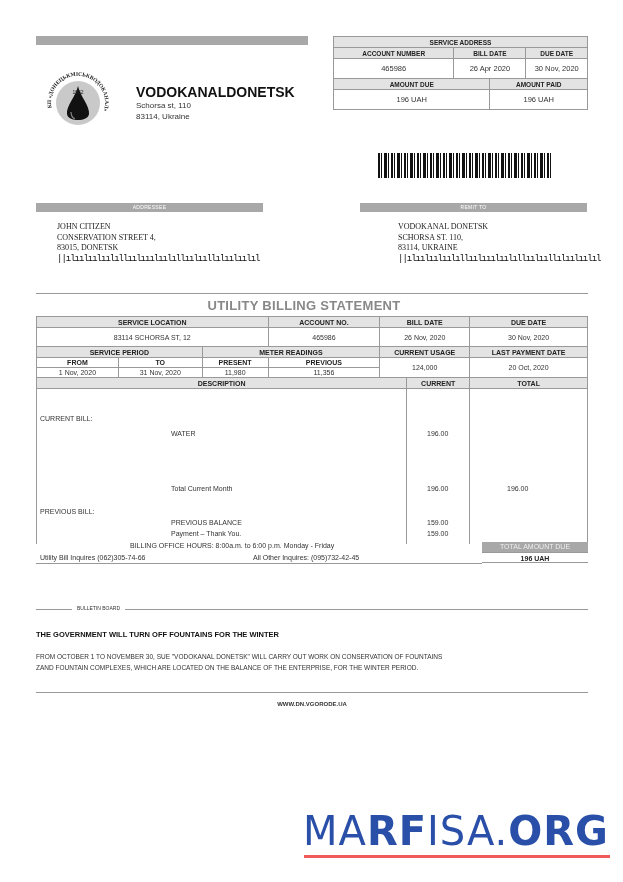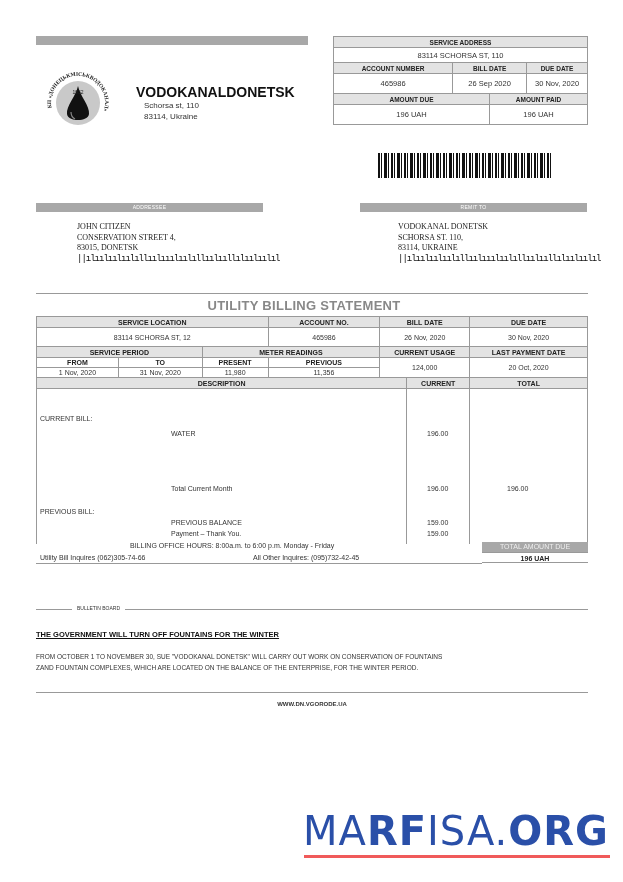--- a/index.html
+++ b/index.html
@@ -1,21 +1,21 @@
 <!DOCTYPE html>
 <html><head>
 <meta charset="utf-8">
 <style>
   * { box-sizing: border-box; margin: 0; padding: 0; }
   body { width: 623px; height: 882px; background: #ffffff; font-family: "Liberation Sans", sans-serif; color: #222; position: relative; overflow: hidden; }
   .abs { position: absolute; }
   .grey-bar { background: #a8a8a8; }
   .hdr-bar { background: #a8a8a8; color: #fff; font-size: 5px; text-align: center; line-height: 9px; height: 9px; letter-spacing: 0.3px; }
   .company-name { font-weight: bold; font-size: 14px; color: #111; }
-  .company-line { font-size: 8px; color: #333; line-height: 11px; margin-left: 8px; }
+  .company-line { font-size: 8px; color: #333; line-height: 11px; }
   table { border-collapse: collapse; }
   .info-tbl { width: 255px; font-size: 7px; border: 1px solid #888; }
   .info-tbl td { border: 1px solid #999; text-align: center; padding: 1px 2px; }
   .info-tbl .th { background: #e3e3e3; font-weight: bold; font-size: 6.5px; color: #222; height: 11px; }
   .info-tbl .val { height: 20px; font-size: 7.5px; color: #333; }
   .addr { font-family: "Liberation Serif", serif; font-size: 8px; line-height: 10.5px; color: #222; }
   .barcode-small { font-family: "Liberation Mono", monospace; font-size: 9px; letter-spacing: -1px; color: #111; }
   .stmt-title { font-size: 13px; font-weight: bold; color: #888; text-align: center; letter-spacing: 0.3px; }
   .bill-tbl { width: 552px; font-size: 7px; }
   .bill-tbl td { border: 1px solid #999; text-align: center; padding: 0 2px; color: #333; }
@@ -48,47 +48,44 @@
   <div class="company-line">Schorsa st, 110</div>
   <div class="company-line">83114, Ukraine</div>
 </div>
 
 <table class="abs info-tbl" style="left:333px; top:36px;">
   <tbody>
       <tr>
     <td colspan="6" class="th">SERVICE ADDRESS</td>
   </tr>
   <tr>
-    <td colspan="6" class="val" style="height:15px;">83114 SCHORSA ST, 110</td>
-  </tr>
-  <tr>
     <td colspan="2" class="th" style="width:96px;">ACCOUNT NUMBER</td>
     <td colspan="2" class="th" style="width:52px;">BILL DATE</td>
     <td colspan="2" class="th">DUE DATE</td>
   </tr>
   <tr>
     <td colspan="2" class="val">465986</td>
-    <td colspan="2" class="val" style="line-height:9px; padding:0 8px;">26 Sep 2020</td>
+    <td colspan="2" class="val" style="line-height:9px; padding:0 8px;">26 Apr 2020</td>
     <td colspan="2" class="val">30 Nov, 2020</td>
   </tr>
   <tr>
     <td colspan="3" class="th">AMOUNT DUE</td>
     <td colspan="3" class="th">AMOUNT PAID</td>
   </tr>
   <tr>
     <td colspan="3" class="val">196 UAH</td>
     <td colspan="3" class="val">196 UAH</td>
   </tr>
 </tbody>
   </table>
 
 <div class="abs" style="left:378px; top:153px; width:175px; height:25px; background: repeating-linear-gradient(90deg, #111 0 2px, #fff 2px 3px, #111 3px 4px, #fff 4px 6px, #111 6px 9px, #fff 9px 10px, #111 10px 11px, #fff 11px 13px);"></div>
 
 <div class="abs hdr-bar" style="left:36px; top:203px; width:227px;">ADDRESSEE</div>
-<div class="abs addr" style="left:77px; top:222px;">
+<div class="abs addr" style="left:57px; top:222px;">
   <div>JOHN CITIZEN</div>
   <div>CONSERVATION STREET 4,</div>
   <div>83015,  DONETSK</div>
   <div class="barcode-small">||ılıılıılıılıllıılııılıılıllıılııllılıılıılıl</div>
 </div>
 
 <div class="abs hdr-bar" style="left:360px; top:203px; width:227px;">REMIT TO</div>
 <div class="abs addr" style="left:398px; top:222px;">
   <div>VODOKANAL DONETSK</div>
   <div>SCHORSA ST. 110,</div>
@@ -173,21 +170,21 @@
 <div class="desc-body" style="left:130px; top:542px;">BILLING OFFICE HOURS: 8:00a.m. to 6:00 p.m. Monday - Friday</div>
 <div class="desc-body" style="left:40px; top:554px;">Utility Bill Inquires (062)305-74-66</div>
 <div class="desc-body" style="left:253px; top:554px;">All Other Inquires: (095)732-42-45</div>
 
 <div class="abs" style="left:482px; top:542px; width:106px; height:10px; background:#a8a8a8; color:#eee; font-size:7px; text-align:center; line-height:10px;">TOTAL AMOUNT DUE</div>
 <div class="abs" style="left:482px; top:552px; width:106px; height:11px; font-size:7px; font-weight:bold; text-align:center; line-height:11px; border-top:1px solid #999; border-bottom:1px solid #999;">196 UAH</div>
 <div class="abs" style="left:36px; top:563px; width:446px; height:1px; background:#999;"></div>
 
 <div class="abs" style="left:36px; top:609px; width:552px; height:1px; background:#999;"></div>
 <div class="abs bulletin" style="left:72px; top:605px; font-size:5px; background:#fff; padding:0 5px;">BULLETIN BOARD</div>
-<div class="abs bulletin" style="left:36px; top:630px; font-weight:bold; font-size:7.5px; color:#111;text-decoration:underline;">THE GOVERNMENT WILL TURN OFF FOUNTAINS FOR THE WINTER</div>
+<div class="abs bulletin" style="left:36px; top:630px; font-weight:bold; font-size:7.5px; color:#111;">THE GOVERNMENT WILL TURN OFF FOUNTAINS FOR THE WINTER</div>
 <div class="abs bulletin" style="left:36px; top:652px; width:420px; line-height:10.5px; font-size:6.5px;">FROM OCTOBER 1 TO NOVEMBER 30, SUE "VODOKANAL DONETSK" WILL CARRY OUT WORK ON CONSERVATION OF FOUNTAINS ZAND FOUNTAIN COMPLEXES, WHICH ARE LOCATED ON THE BALANCE OF THE ENTERPRISE, FOR THE WINTER PERIOD.</div>
 <div class="abs" style="left:36px; top:692px; width:552px; height:1px; background:#999;"></div>
 <div class="abs bulletin" style="left:36px; top:701px; width:552px; text-align:center; font-weight:bold; font-size:6px;">WWW.DN.VGORODE.UA</div>
 
 <div class="abs marfisa" style="left:303px; top:808px;">
   <span>MA</span><b>RF</b><span>ISA.</span><b>ORG</b>
 </div>
 <div class="abs marfisa-line" style="left:304px; top:855px; width:306px;"></div>
 
 </body></html>

